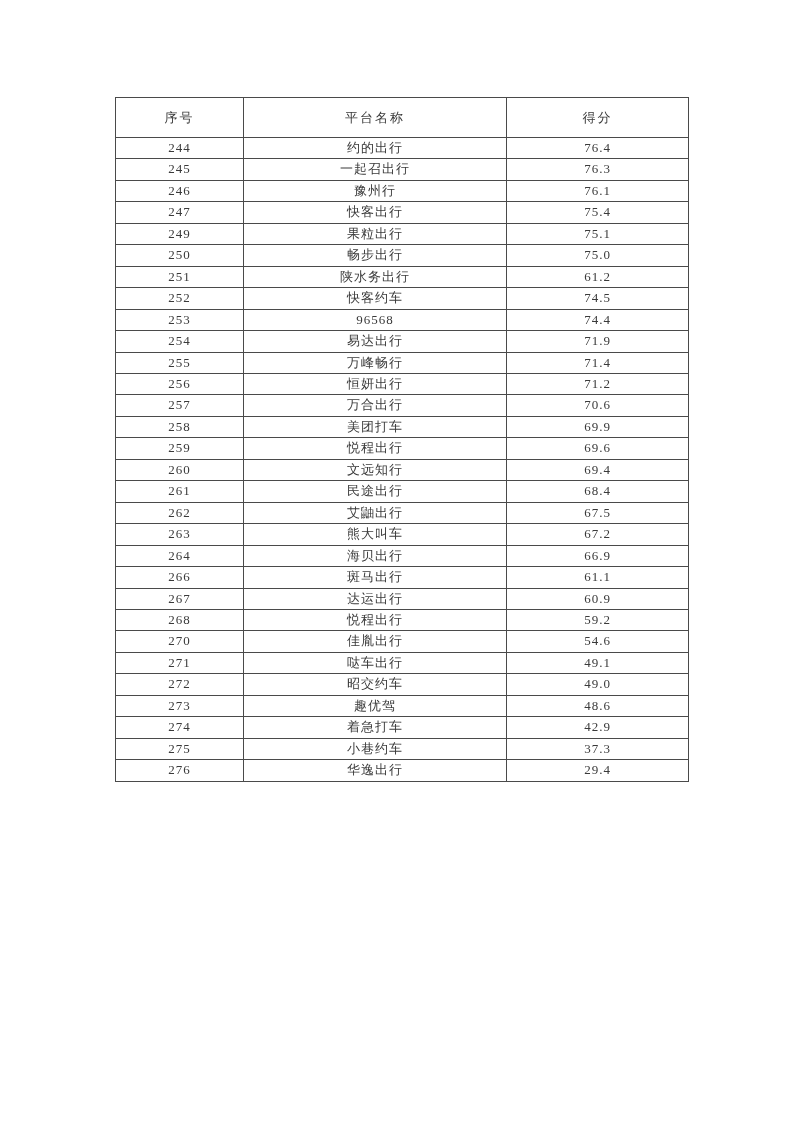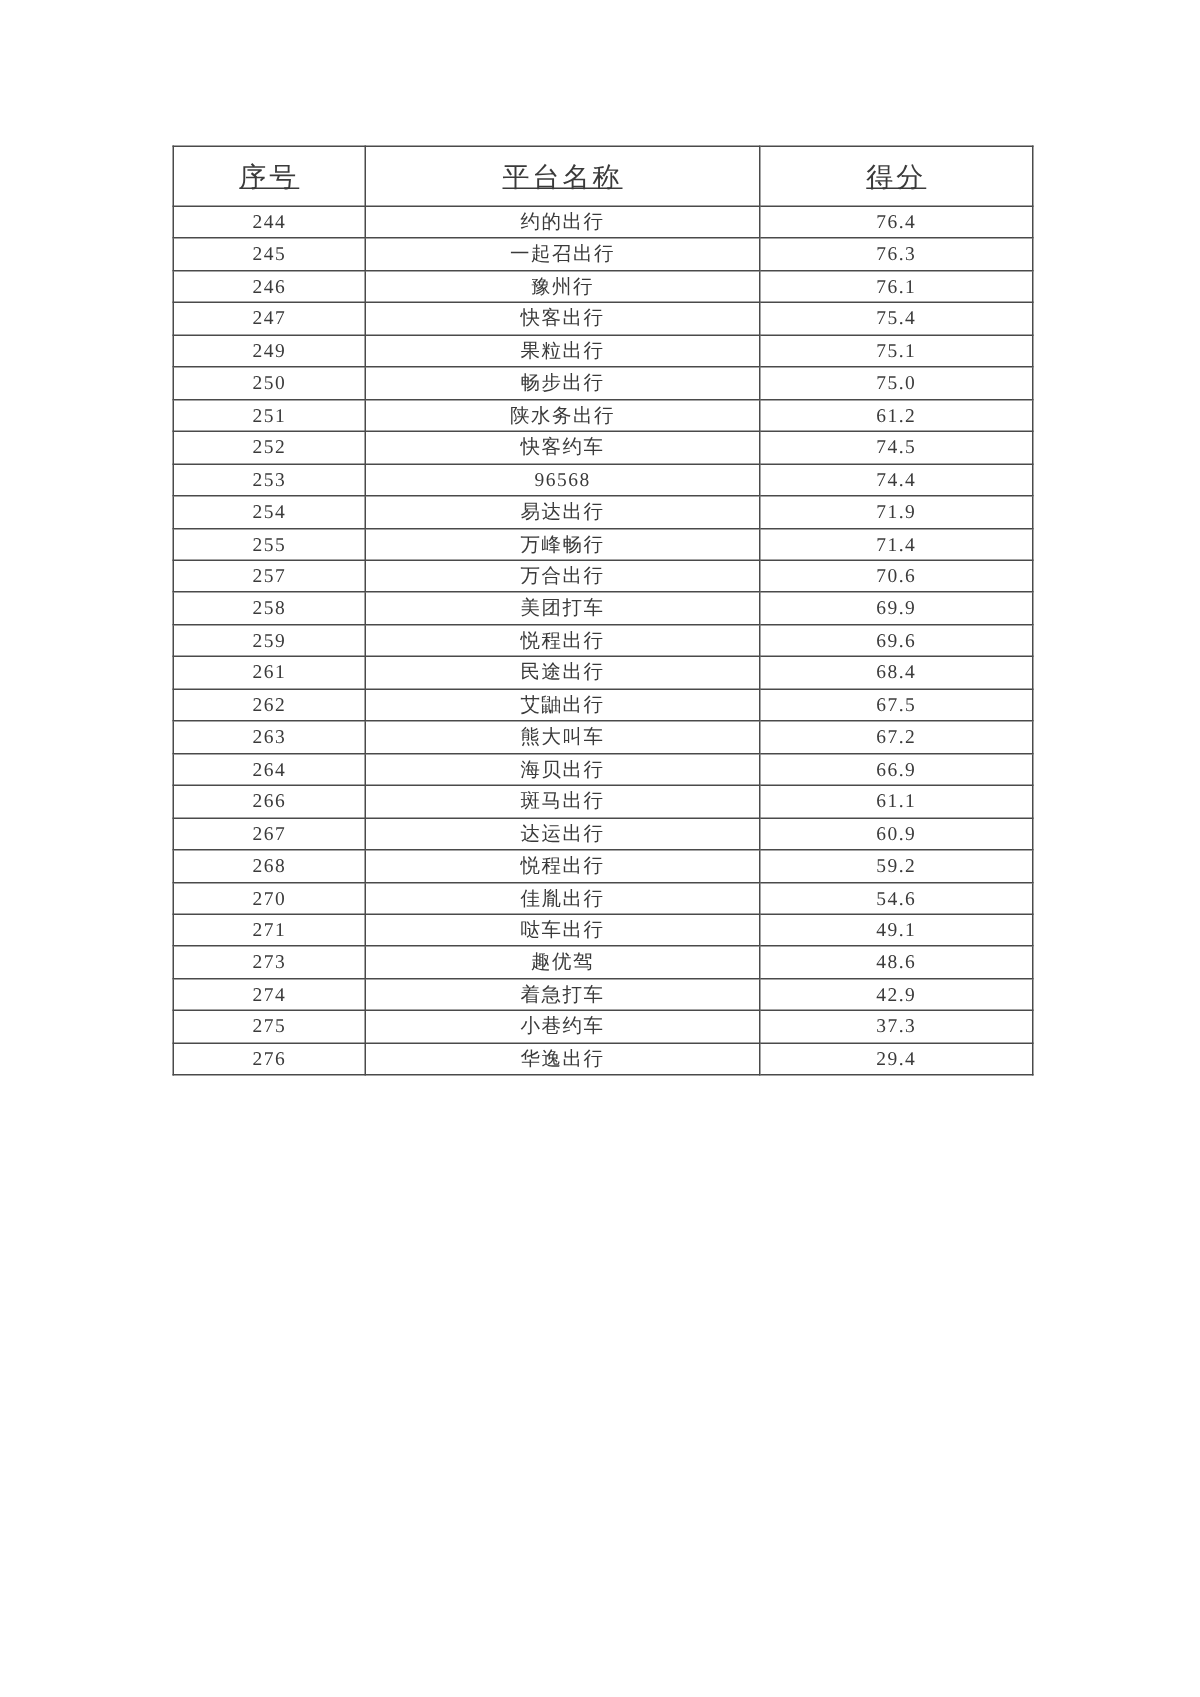--- a/index.html
+++ b/index.html
@@ -33,23 +33,22 @@
     border: 1px solid #4a4a4a;
     text-align: center;
     vertical-align: middle;
     padding: 0;
     overflow: hidden;
     white-space: nowrap;
     font-weight: normal;
   }
   table.ranking thead th {
     height: 39px;
-    font-size: 18px;
+    font-size: 13px;
     letter-spacing: 2px;
-    text-decoration: underline;
   }
   table.ranking tbody td {
     height: 20.45px;
     line-height: 20.45px;
     letter-spacing: 1px;
   }
   col.c-no    { width: 128px; }
   col.c-name  { width: 263px; }
   col.c-score { width: 182px; }
 </style>
@@ -121,35 +120,45 @@
           <td>254</td>
           <td>易达出行</td>
           <td>71.9</td>
         </tr>
         <tr>
           <td>255</td>
           <td>万峰畅行</td>
           <td>71.4</td>
         </tr>
         <tr>
+          <td>256</td>
+          <td>恒妍出行</td>
+          <td>71.2</td>
+        </tr>
+        <tr>
           <td>257</td>
           <td>万合出行</td>
           <td>70.6</td>
         </tr>
         <tr>
           <td>258</td>
           <td>美团打车</td>
           <td>69.9</td>
         </tr>
         <tr>
           <td>259</td>
           <td>悦程出行</td>
           <td>69.6</td>
         </tr>
         <tr>
+          <td>260</td>
+          <td>文远知行</td>
+          <td>69.4</td>
+        </tr>
+        <tr>
           <td>261</td>
           <td>民途出行</td>
           <td>68.4</td>
         </tr>
         <tr>
           <td>262</td>
           <td>艾鼬出行</td>
           <td>67.5</td>
         </tr>
         <tr>
@@ -179,20 +188,25 @@
         </tr>
         <tr>
           <td>270</td>
           <td>佳胤出行</td>
           <td>54.6</td>
         </tr>
         <tr>
           <td>271</td>
           <td>哒车出行</td>
           <td>49.1</td>
+        </tr>
+        <tr>
+          <td>272</td>
+          <td>昭交约车</td>
+          <td>49.0</td>
         </tr>
         <tr>
           <td>273</td>
           <td>趣优驾</td>
           <td>48.6</td>
         </tr>
         <tr>
           <td>274</td>
           <td>着急打车</td>
           <td>42.9</td>

